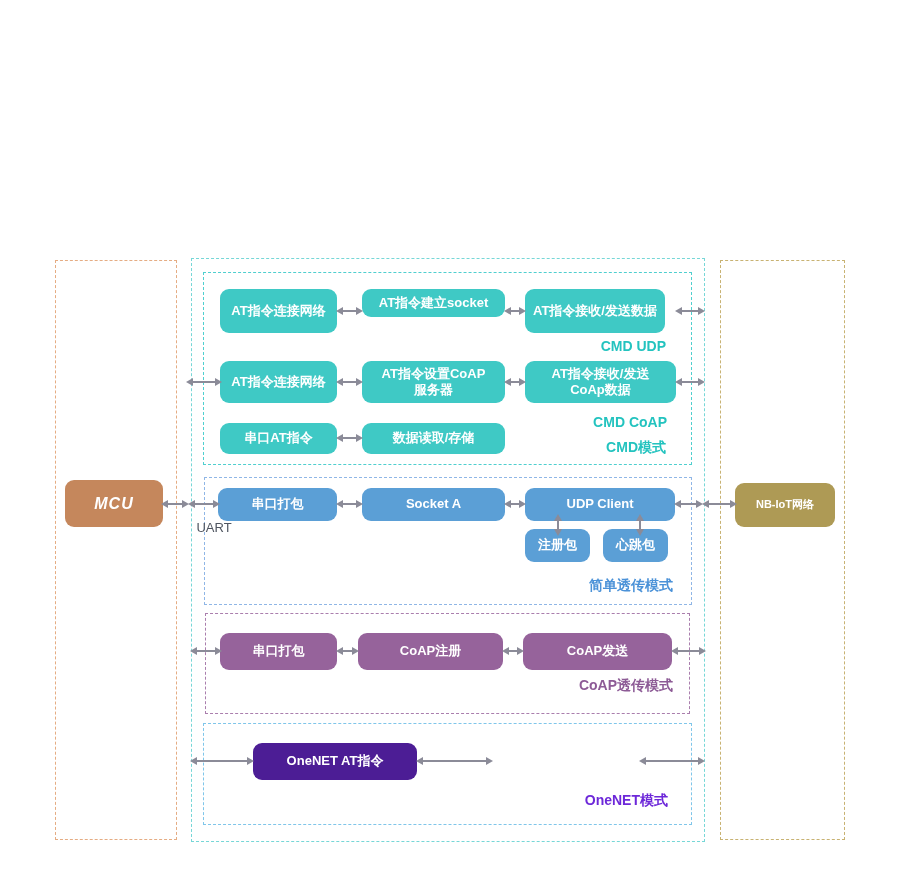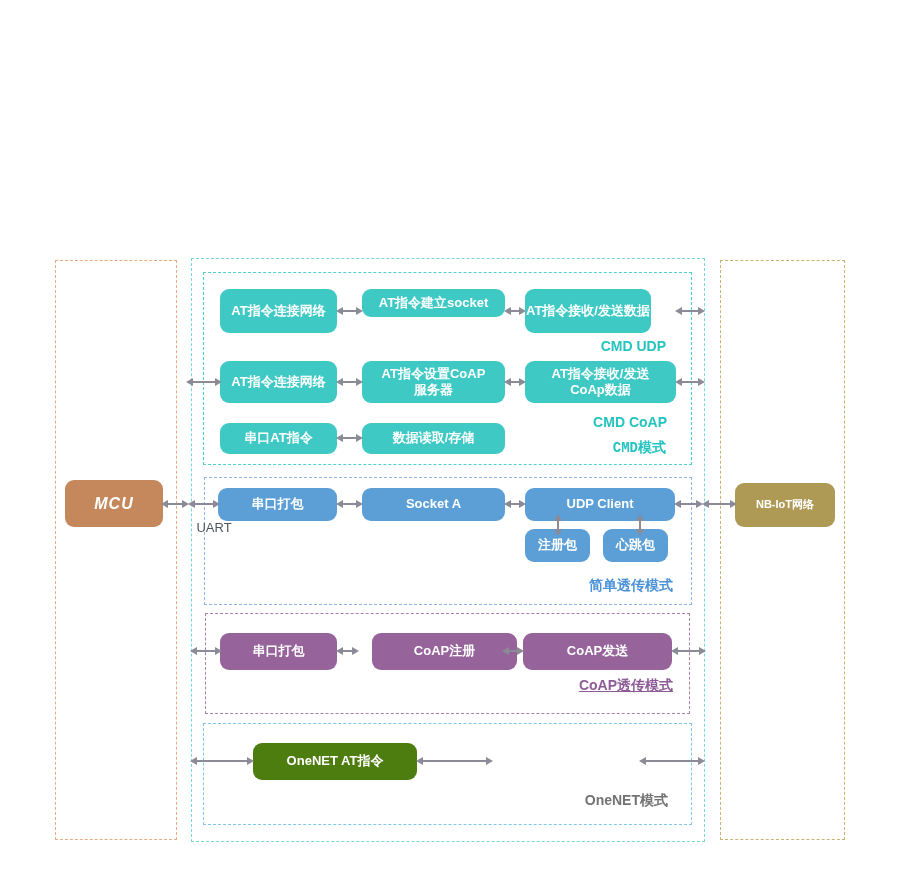--- a/index.html
+++ b/index.html
@@ -4,29 +4,29 @@
 <style>
   html,body{margin:0;padding:0;background:#fff;}
   .canvas{position:relative;width:900px;height:892px;background:#fff;overflow:hidden;
           font-family:"Liberation Sans",sans-serif;}
   .region,.section{position:absolute;border:1px dashed;background:transparent;}
   .node{position:absolute;display:flex;align-items:center;justify-content:center;
         text-align:center;color:#fff;font-weight:bold;font-size:13px;line-height:1.25;
         white-space:pre-line;z-index:3;border-radius:9px;}
   .teal{background:#3fc9c5;}
   .blue{background:#5b9fd6;}
-  .lblue{background:#4d7c0f;}
+  .lblue{background:#4c1d95;}
   .purple{background:#96639b;}
   .tan{background:#c5875c;font-size:16px;letter-spacing:1px;}
   .olive{background:#ae9a55;font-size:11px;}
   .mode-label{position:absolute;font-weight:bold;font-size:14px;text-align:right;z-index:2;}
   .lbl-teal{color:#23c3bf;}
   .lbl-blue{color:#4b92d8;}
   .lbl-purple{color:#8d5b96;}
-  .lbl-lblue{color:#737373;}
+  .lbl-lblue{color:#6d28d9;}
   .uart{position:absolute;font-size:13px;color:#4f5560;z-index:4;text-align:center;margin-left:28px;}
   
   .ah{position:absolute;height:2px;background:#8b8b98;z-index:5;}
   .ah::before{content:"";position:absolute;left:-2px;top:-3px;width:0;height:0;
       border-top:4px solid transparent;border-bottom:4px solid transparent;
       border-right:7px solid #8b8b98;}
   .ah::after{content:"";position:absolute;right:-2px;top:-3px;width:0;height:0;
       border-top:4px solid transparent;border-bottom:4px solid transparent;
       border-left:7px solid #8b8b98;}
   
@@ -51,45 +51,45 @@
   <div class="section" style="left:204px;top:477px;width:486px;height:126px;border-color:#8fb6e6;"></div>
   <div class="section" style="left:205px;top:613px;width:483px;height:99px;border-color:#aa7ead;"></div>
   <div class="section" style="left:203px;top:723px;width:487px;height:100px;border-color:#7fc6ea;"></div>
 
   <div class="node tan" style="left:65px;top:480px;width:98px;height:47px;font-style:italic;">MCU</div>
   <div class="node olive" style="left:735px;top:483px;width:100px;height:44px;">NB-IoT网络</div>
   <div class="uart" style="left:166px;top:520px;width:40px;">UART</div>
 
   <div class="node teal" style="left:220px;top:289px;width:117px;height:44px;">AT指令连接网络</div>
   <div class="node teal" style="left:362px;top:289px;width:143px;height:28px;">AT指令建立socket</div>
-  <div class="node teal" style="left:525px;top:289px;width:126px;height:44px;">AT指令接收/发送数据</div>
+  <div class="node teal" style="left:525px;top:289px;width:140px;height:44px;">AT指令接收/发送数据</div>
   <div class="mode-label lbl-teal" style="left:516px;top:338px;width:150px;">CMD UDP</div>
 
   <div class="node teal" style="left:220px;top:361px;width:117px;height:42px;">AT指令连接网络</div>
   <div class="node teal" style="left:362px;top:361px;width:143px;height:42px;">AT指令设置CoAP
 服务器</div>
   <div class="node teal" style="left:525px;top:361px;width:151px;height:42px;">AT指令接收/发送
 CoAp数据</div>
   <div class="mode-label lbl-teal" style="left:517px;top:414px;width:150px;">CMD CoAP</div>
 
   <div class="node teal" style="left:362px;top:423px;width:143px;height:31px;">数据读取/存储</div>
   <div class="node teal" style="left:220px;top:423px;width:117px;height:31px;">串口AT指令</div>
-  <div class="mode-label lbl-teal" style="left:516px;top:439px;width:150px;font-family:Liberation Mono, monospace;">CMD模式</div>
+  <div class="mode-label lbl-teal" style="left:516px;top:439px;width:150px;">CMD模式</div>
 
   <div class="node blue" style="left:218px;top:488px;width:119px;height:33px;">串口打包</div>
   <div class="node blue" style="left:362px;top:488px;width:143px;height:33px;">Socket A</div>
   <div class="node blue" style="left:525px;top:488px;width:150px;height:33px;">UDP Client</div>
   <div class="node blue" style="left:525px;top:529px;width:65px;height:33px;">注册包</div>
   <div class="node blue" style="left:603px;top:529px;width:65px;height:33px;">心跳包</div>
   <div class="mode-label lbl-blue" style="left:523px;top:577px;width:150px;">简单透传模式</div>
 
   <div class="node purple" style="left:220px;top:633px;width:117px;height:37px;">串口打包</div>
-  <div class="node purple" style="left:372px;top:633px;width:145px;height:37px;">CoAP注册</div>
+  <div class="node purple" style="left:358px;top:633px;width:145px;height:37px;">CoAP注册</div>
   <div class="node purple" style="left:523px;top:633px;width:149px;height:37px;">CoAP发送</div>
-  <div class="mode-label lbl-purple" style="left:523px;top:677px;width:150px;text-decoration:underline;">CoAP透传模式</div>
+  <div class="mode-label lbl-purple" style="left:523px;top:677px;width:150px;">CoAP透传模式</div>
 
   <div class="node lblue" style="left:253px;top:743px;width:164px;height:37px;">OneNET AT指令</div>
   <div class="mode-label lbl-lblue" style="left:518px;top:792px;width:150px;">OneNET模式</div>
 
   <div class="ah" style="left:338px;top:310px;width:23px;"></div>
   <div class="ah" style="left:506px;top:310px;width:18px;"></div>
   <div class="ah" style="left:677px;top:310px;width:26px;"></div>
 
   <div class="ah" style="left:188px;top:381px;width:32px;"></div>
   <div class="ah" style="left:338px;top:381px;width:23px;"></div>

